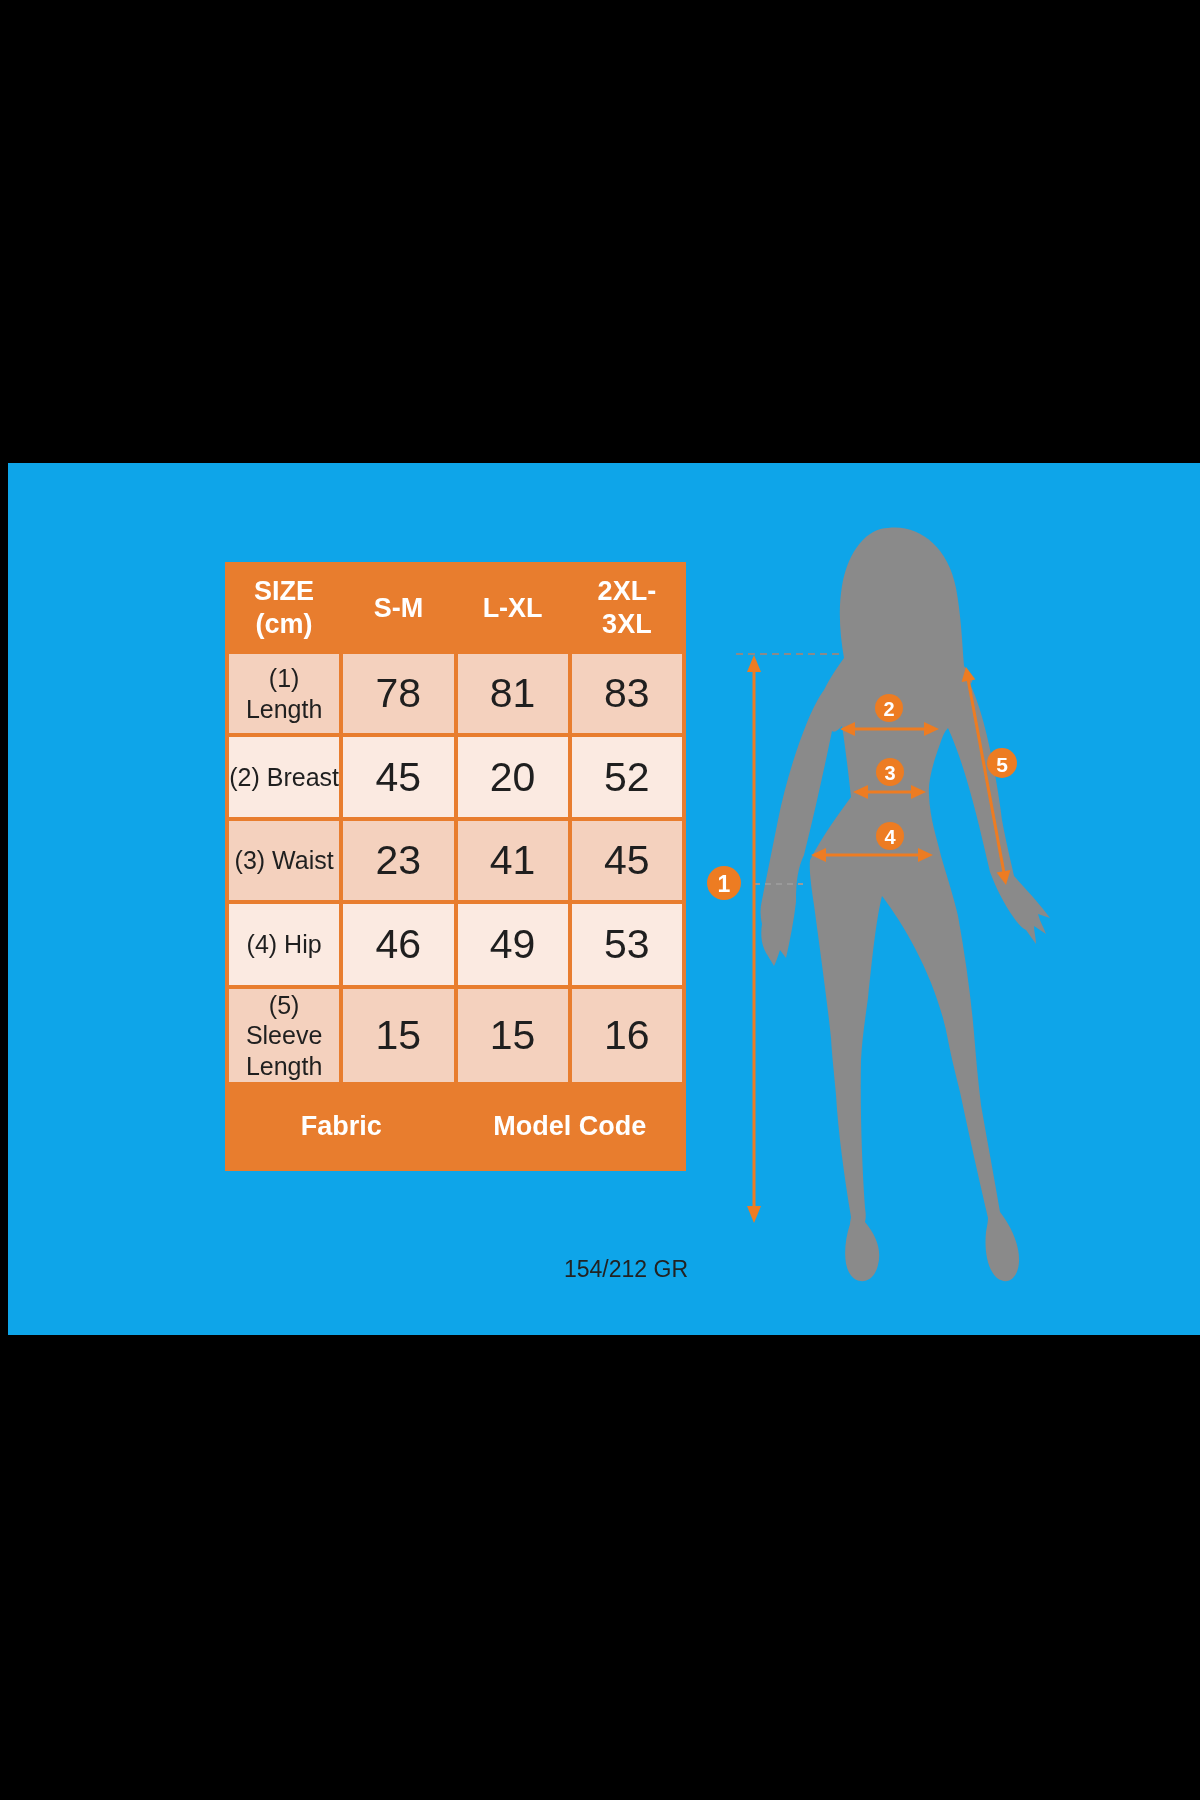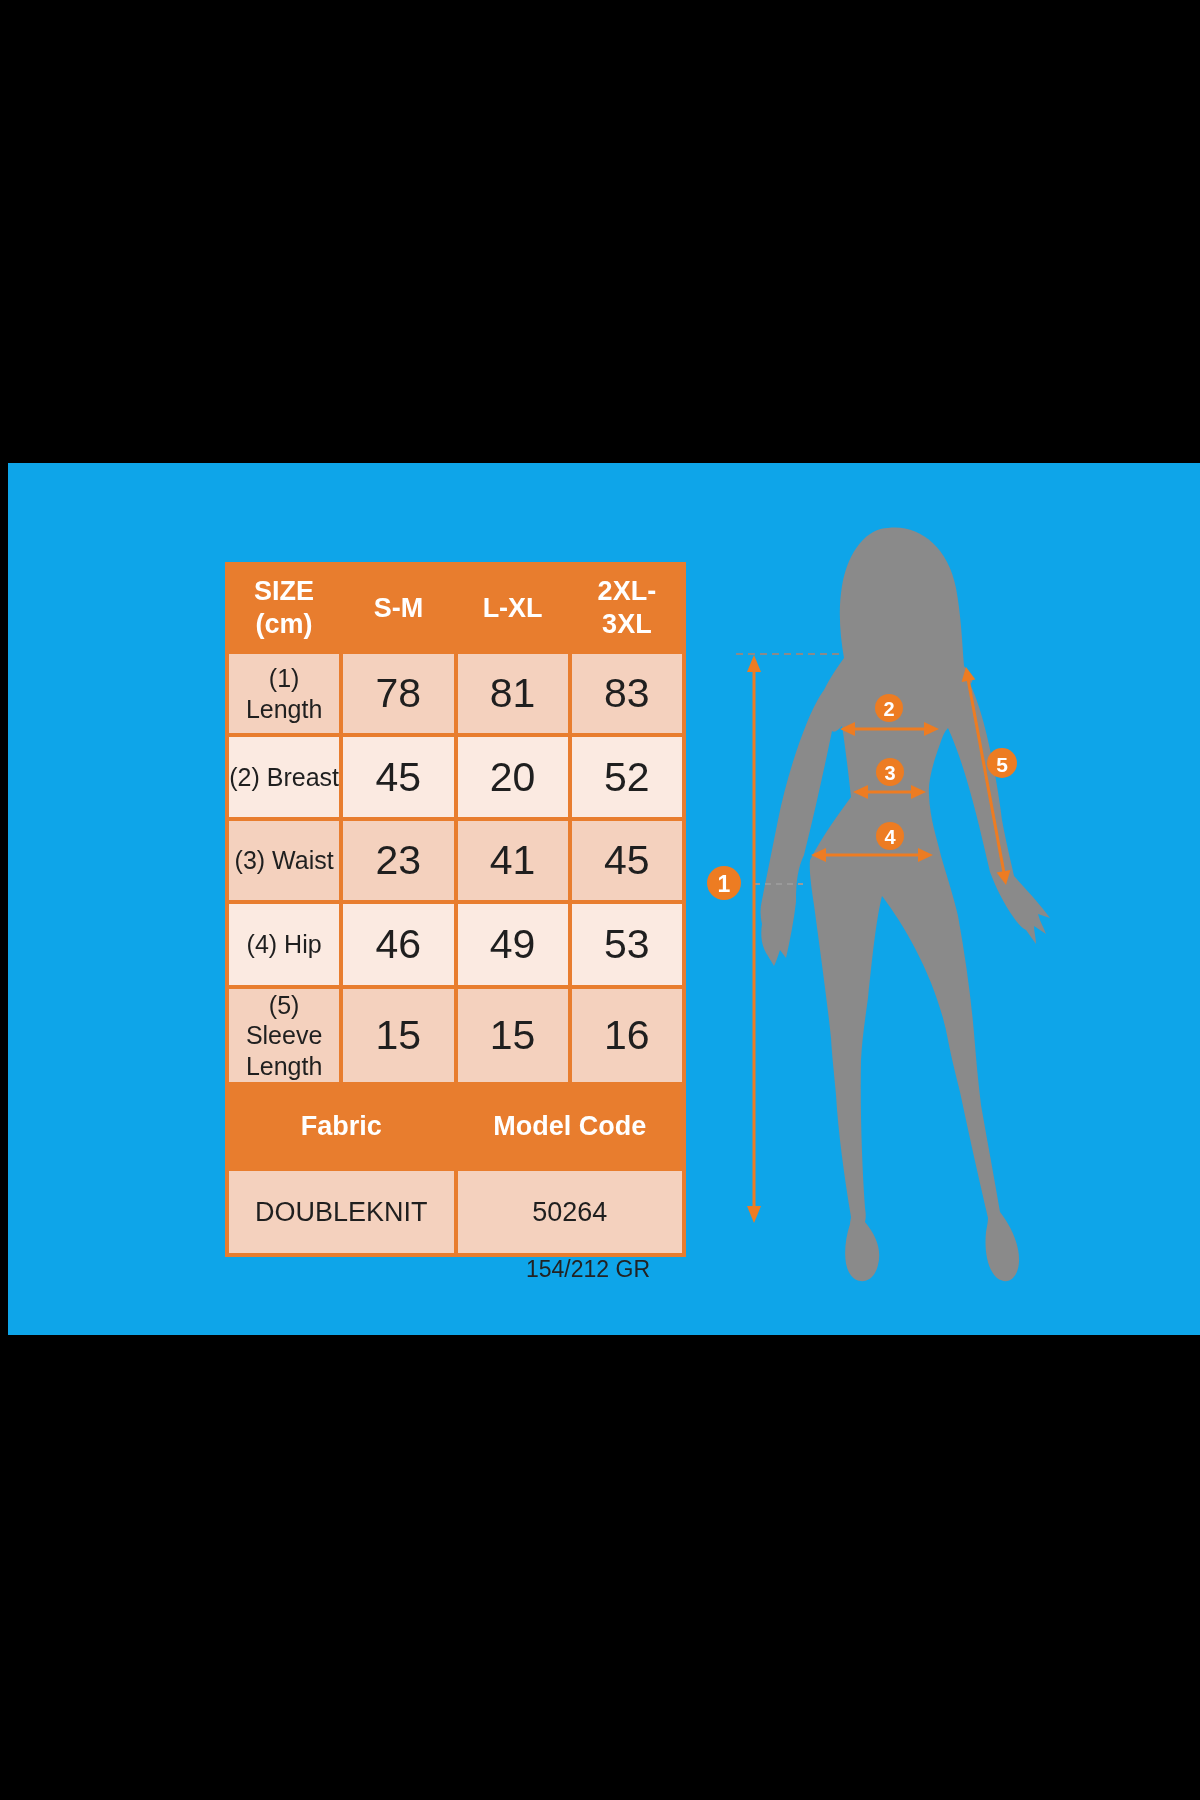--- a/index.html
+++ b/index.html
@@ -66,21 +66,21 @@
   tr.even td{background:var(--peach-light);text-align:center;}
   tr.row-info-val td{
     background:var(--peach-dark);
     font-size:27px;
     color:var(--cell-text);
   }
   .weight-note{
     position:absolute;
     left:518px;top:793px;
     width:200px;
-    text-align:left;
+    text-align:center;
     font-size:23px;
     color:#222;
   }
   .figure-wrap{
     position:absolute;
     left:640px;top:57px;
     width:480px;height:780px;
   }
 </style>
 </head>
@@ -134,24 +134,20 @@
           <td class="lbl">(5)
 Sleeve
 Length</td>
           <td class="val">15</td>
           <td class="val">15</td>
           <td class="val">16</td>
         </tr>
         <tr class="row-info-head">
           <th colspan="2">Fabric</th>
           <th colspan="2">Model Code</th>
-        </tr>
-        <tr class="row-info-val">
-          <td colspan="2">DOUBLEKNIT</td>
-          <td colspan="2">50264</td>
         </tr>
       </tbody>
     </table>
 
     <div class="weight-note">154/212 GR</div>
 
     <div class="figure-wrap">
       <svg width="480" height="780" viewBox="0 0 480 780" xmlns="http://www.w3.org/2000/svg">
 
         <path fill="#8A8A8A" d="

